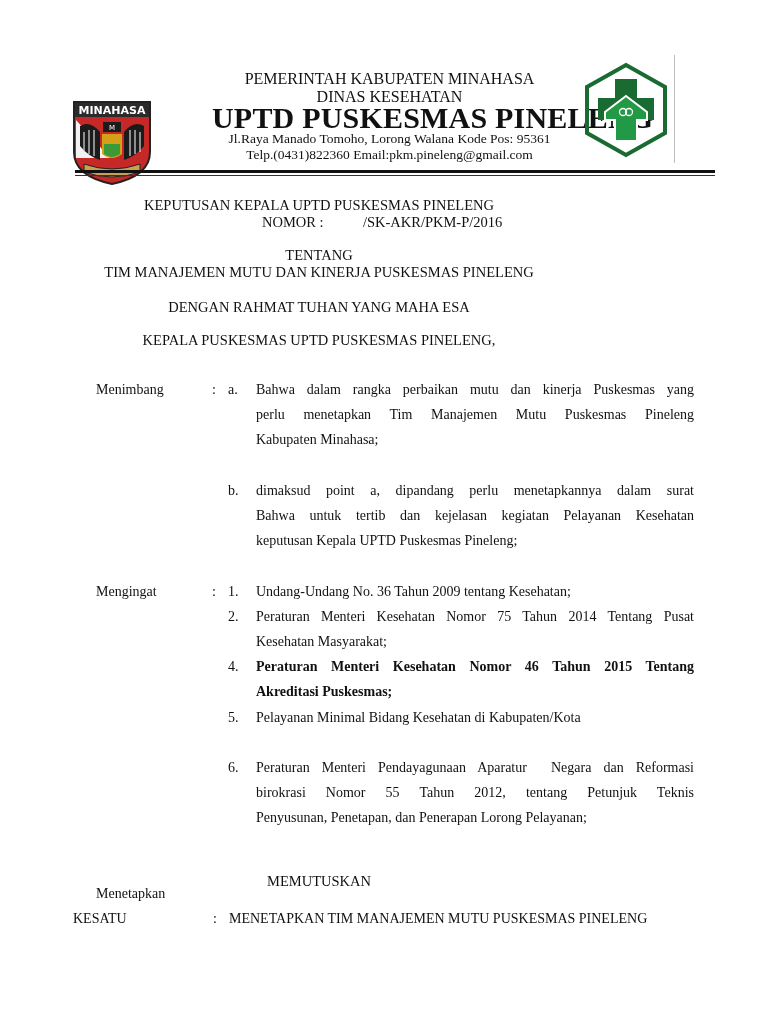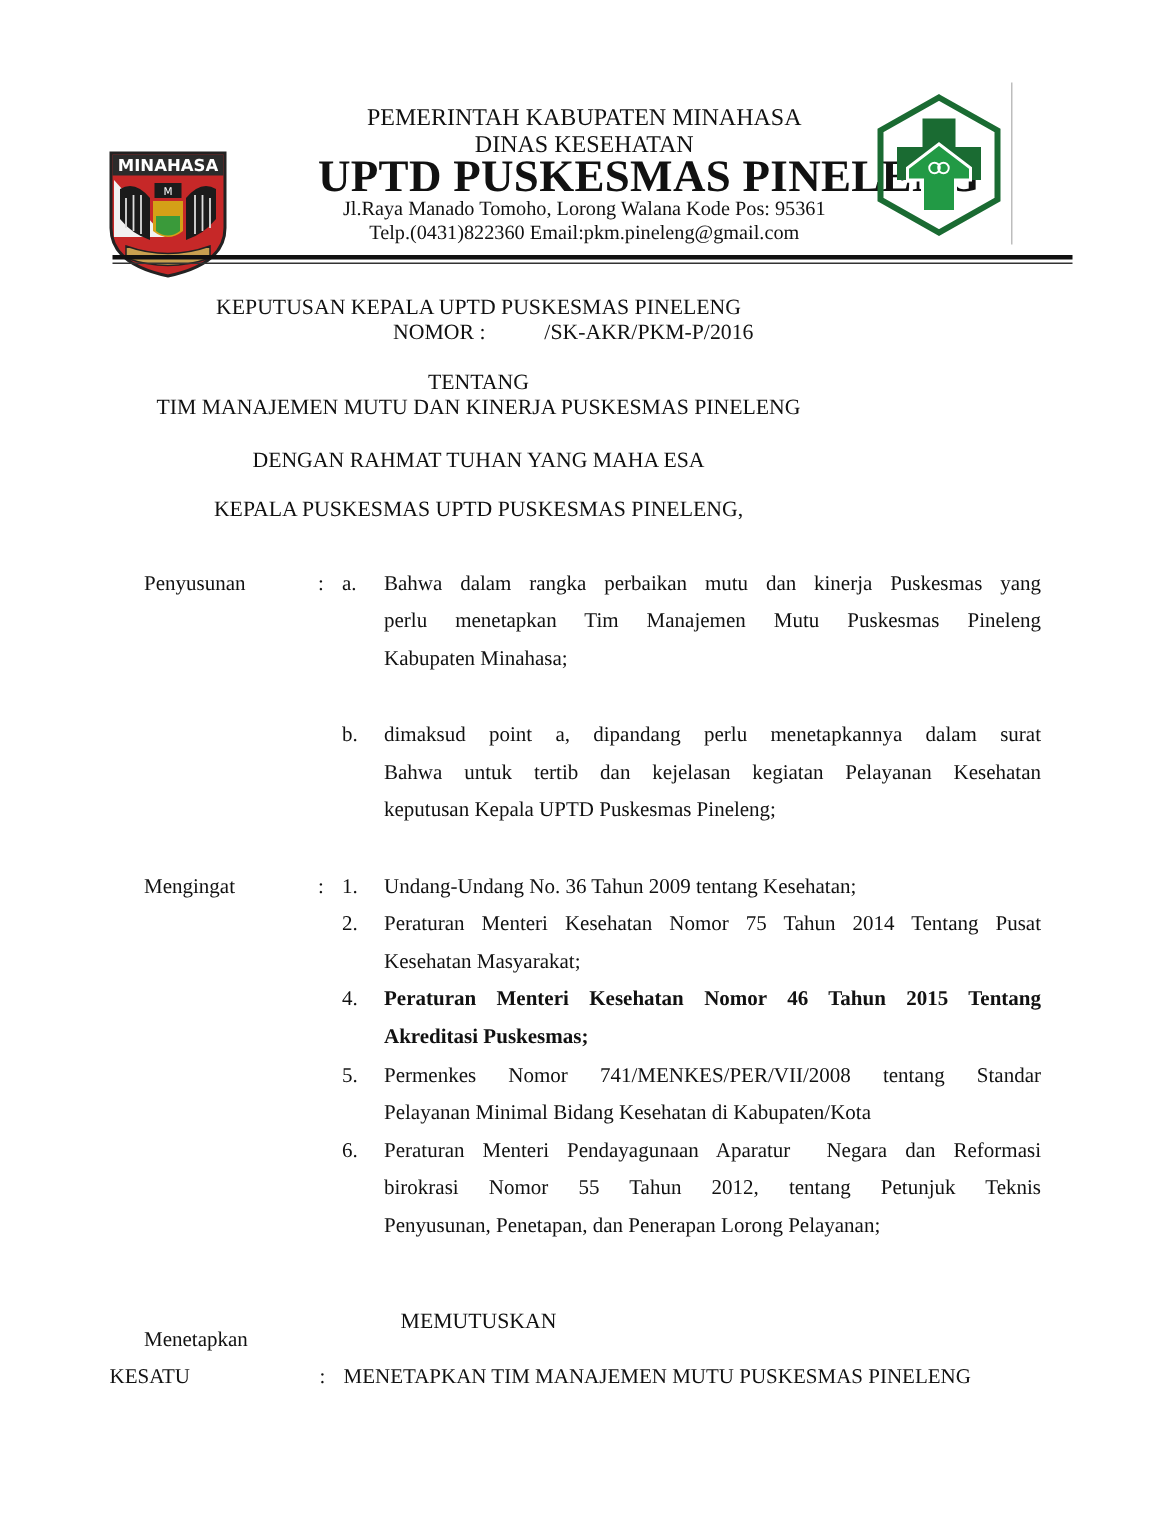--- a/index.html
+++ b/index.html
@@ -84,21 +84,21 @@
     <span style="display:inline-block; width:32px;"></span>
     <span>/SK-AKR/PKM-P/2016</span>
   </div>
   <div class="abs center hd" style="top:247px;">TENTANG</div>
   <div class="abs center hd" style="top:264px;">TIM MANAJEMEN MUTU DAN KINERJA PUSKESMAS PINELENG</div>
   <div class="abs center hd" style="top:299px;">DENGAN RAHMAT TUHAN YANG MAHA ESA</div>
   <div class="abs center hd" style="top:332px;">KEPALA PUSKESMAS UPTD PUSKESMAS PINELENG,</div>
 </div>
 
 <div>
-  <div class="label" style="top:382px;">Penyusunan</div>
+  <div class="label" style="top:382px;">Menimbang</div>
   <div class="colon" style="top:382px;">:</div>
 
   <div class="num" style="top:382px;">a.</div>
   <div class="item" style="top:377px;">
     <span class="jl">Bahwa dalam rangka perbaikan mutu dan kinerja Puskesmas yang</span>
     <span class="jl">perlu menetapkan Tim Manajemen Mutu Puskesmas Pineleng</span>
     <span class="ll">Kabupaten Minahasa;</span>
   </div>
 
   <div class="num" style="top:483px;">b.</div>
@@ -125,21 +125,20 @@
   </div>
 
   <div class="num" style="top:659px;">4.</div>
   <div class="item" style="top:654px;font-weight:bold;">
     <span class="jl">Peraturan Menteri Kesehatan Nomor 46 Tahun 2015 Tentang</span>
     <span class="ll">Akreditasi Puskesmas;</span>
   </div>
 
   <div class="num" style="top:710px;">5.</div>
   <div class="item" style="top:705px;">
-    <span class="jl">Permenkes Nomor 741/MENKES/PER/VII/2008 tentang Standar</span>
     <span class="ll">Pelayanan Minimal Bidang Kesehatan di Kabupaten/Kota</span>
   </div>
 
   <div class="num" style="top:760px;">6.</div>
   <div class="item" style="top:755px;">
     <span class="jl" style="white-space:pre;">Peraturan Menteri Pendayagunaan Aparatur  Negara dan Reformasi</span>
     <span class="jl">birokrasi Nomor 55 Tahun 2012, tentang Petunjuk Teknis</span>
     <span class="ll">Penyusunan, Penetapan, dan Penerapan Lorong Pelayanan;</span>
   </div>
 </div>

